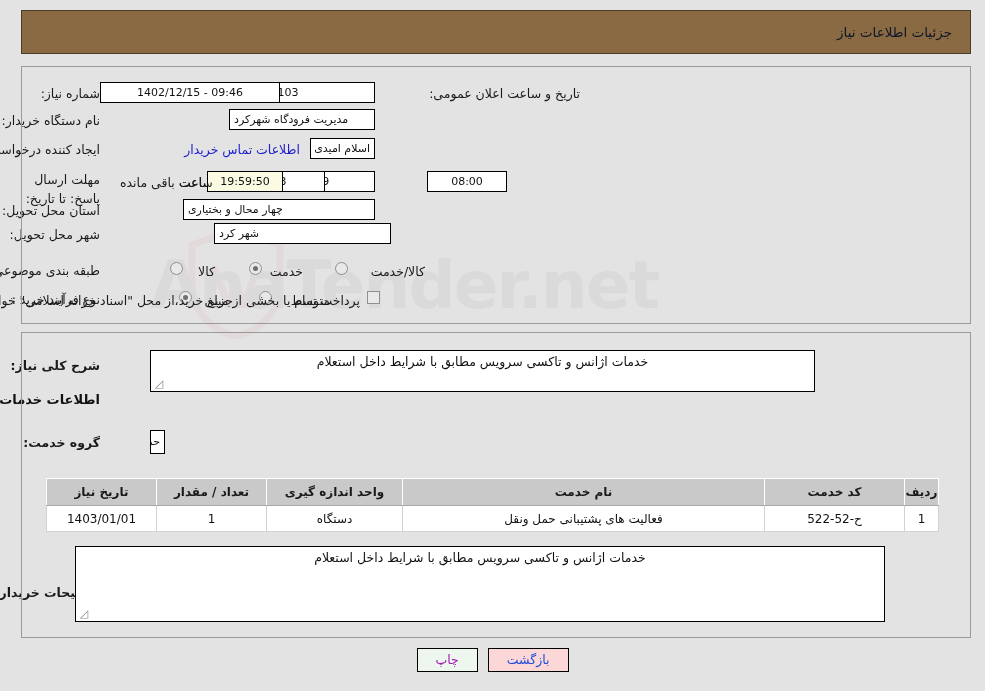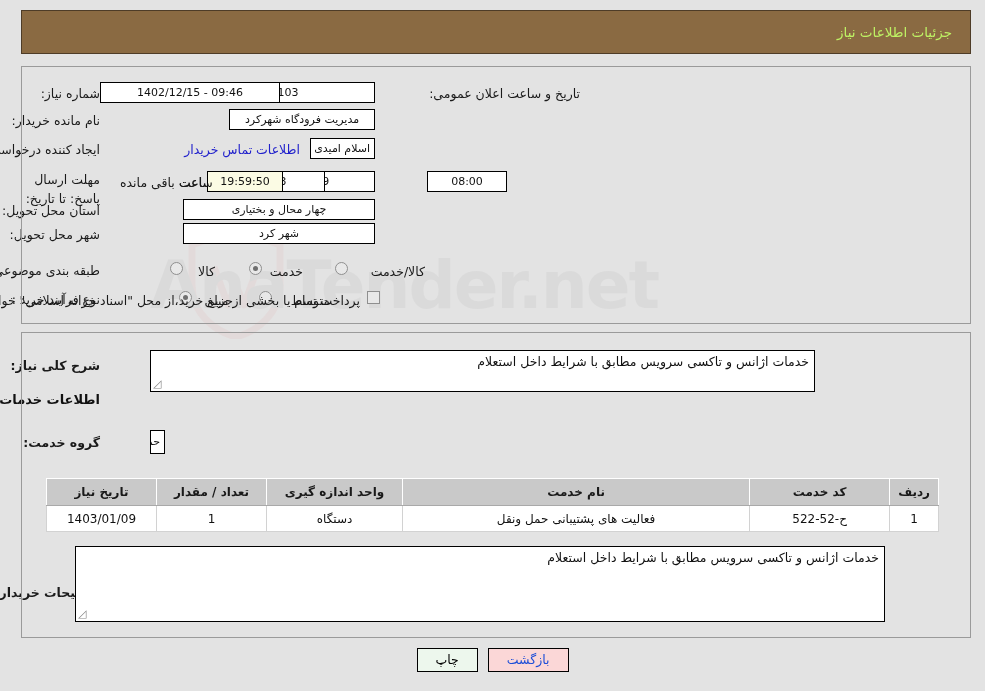--- a/index.html
+++ b/index.html
@@ -42,21 +42,21 @@
     width: 96px; height: 112px;
   }
 
   
   #header-bar {
     position: absolute;
     left: 21px; top: 10px;
     width: 950px; height: 44px;
     background: #8a6a42;
     border: 1px solid #4e3c27;
-    color: #bef264;
+    color: #0f172a;
     display: flex;
     align-items: center;
     justify-content: flex-start;
     padding: 0 18px;
     font-size: 13.5px;
     z-index: 3;
   }
 
   
   .panel {
@@ -84,21 +84,21 @@
     border: 1px solid #000000;
     font-size: 11px;
     color: #111;
     line-height: 19px;
     height: 21px;
     padding: 0 4px;
     white-space: nowrap;
     overflow: hidden;
   }
   .fld.center { text-align: center; }
-  .fld.right  { text-align: center; }
+  .fld.right  { text-align: left; }
   .fld.yellow { background: #fbfbe4; }
   .plain {
     position: absolute;
     font-size: 12.5px;
     color: #1a1a1a;
     white-space: nowrap;
   }
   .link {
     position: absolute;
     font-size: 12.5px;
@@ -131,21 +131,21 @@
   }
 
   
   .ta {
     position: absolute;
     background: #ffffff;
     border: 1px solid #000000;
     font-size: 12.5px;
     color: #111;
     padding: 3px 5px;
-    text-align: right;
+    text-align: center;
     overflow: hidden;
   }
   .ta .grip {
     position: absolute;
     left: 2px; bottom: 1px;
     width: 12px; height: 12px;
     color: #888;
     font-size: 11px;
     line-height: 11px;
     transform: scaleX(-1);
@@ -169,21 +169,21 @@
     font-size: 12px;
     z-index: 4;
   }
   #items-table th {
     background: #c9c9c9;
     border: 1px solid #ffffff;
     border-bottom: 1px solid #a9a9a9;
     font-weight: bold;
     color: #1a1a1a;
     height: 27px;
-    padding: 2px 8px;
+    padding: 2px 0;
     text-align: center;
     white-space: nowrap;
   }
   #items-table td {
     background: #ffffff;
     border: 1px solid #d2d2d2;
     height: 26px;
     padding: 2px 4px;
     text-align: center;
     color: #111;
@@ -201,21 +201,21 @@
     z-index: 5;
   }
   .btn {
     border: 1px solid #000000;
     font-size: 12.5px;
     padding: 3px 18px;
     cursor: pointer;
     font-family: inherit;
     line-height: 16px;
   }
-  .btn-print  { background: #edf7ed; color: #000000; }
+  .btn-print  { background: #edf7ed; color: #a21caf; }
   .btn-back   { background: #fbd7d7; color: #1d4ed8; }
 </style>
 </head>
 <body>
 
 <div id="watermark">
   <svg class="wm-shield" viewBox="0 0 96 112">
     <path d="M48 2 L92 18 L92 58 C92 86 70 104 48 110 C26 104 4 86 4 58 L4 18 Z" fill="none" stroke="#e0b5b5" stroke-width="7"></path>
     <path d="M26 40 L40 78 L48 58 L56 78 L70 40" fill="none" stroke="#e0b5b5" stroke-width="7" stroke-linejoin="round"></path>
   </svg>
@@ -227,41 +227,41 @@
 </div>
 
 <div class="panel" id="panel-top"></div>
 
 <span class="lbl" style="right:885px; top:86px;">شماره نیاز:</span>
 <div class="fld center" style="right:610px; top:82px; width:265px;">1102001564000103</div>
 
 <span class="lbl" style="right:405px; top:86px;">تاریخ و ساعت اعلان عمومی:</span>
 <div class="fld center" style="right:705px; top:82px; width:180px; left:103px;">09:46 - 1402/12/15</div>
 
-<span class="lbl" style="right:885px; top:113px;">نام مانده خریدار:</span>
+<span class="lbl" style="right:885px; top:113px;">نام دستگاه خریدار:</span>
 <div class="fld right" style="right:610px; top:109px; left:229px;">مدیریت فرودگاه شهرکرد</div>
 
 <span class="lbl" style="right:885px; top:142px;">ایجاد کننده درخواست:</span>
 <div class="fld right" style="right:610px; top:138px; left:310px;">اسلام امیدی شهرکی کاربرداز مدیریت فرودگاه شهرکرد</div>
 <span class="link" style="right:685px; top:142px; left:219px;">اطلاعات تماس خریدار</span>
 
 <span class="lbl" style="right:885px; top:170px; width:78px; white-space:normal; text-align:right; line-height:19px;">مهلت ارسال پاسخ: تا تاریخ:</span>
 <div class="fld center" style="right:610px; top:171px; width:155px;">1402/12/19</div>
 <span class="plain" style="right:772px; top:175px;">ساعت</span>
 <div class="fld center" style="right:478px; top:171px; width:80px;">08:00</div>
 <div class="fld center" style="right:660px; top:171px; width:84px; left:325px;">3</div>
 <span class="plain" style="right:744px; top:175px; left:293px;">روز و</span>
 <div class="fld center yellow" style="left:207px; top:171px; width:76px;">19:59:50</div>
 <span class="plain" style="left:120px; top:175px;">ساعت باقی مانده</span>
 
 <span class="lbl" style="right:885px; top:203px;">استان محل تحویل:</span>
 <div class="fld right" style="right:610px; top:199px; width:192px;">چهار محال و بختیاری</div>
 
 <span class="lbl" style="right:885px; top:227px;">شهر محل تحویل:</span>
-<div class="fld right" style="right:610px; top:223px; width:192px;">شهر کرد</div>
+<div class="fld right" style="right:594px; top:223px; width:177px;">شهر کرد</div>
 
 <span class="lbl" style="right:885px; top:263px;">طبقه بندی موضوعی:</span>
 
 <span class="radio" style="right:802px; top:262px;"></span>
 <span class="plain" style="right:770px; top:264px;">کالا</span>
 
 <span class="radio checked" style="right:723px; top:262px;"></span>
 <span class="plain" style="right:682px; top:264px;">خدمت</span>
 
 <span class="radio" style="right:637px; top:262px;"></span>
@@ -302,21 +302,21 @@
       <th style="width:110px;">تاریخ نیاز</th>
     </tr>
   </thead>
   <tbody>
     <tr>
       <td>1</td>
       <td>ح-52-522</td>
       <td>فعالیت های پشتیبانی حمل ونقل</td>
       <td>دستگاه</td>
       <td>1</td>
-      <td>1403/01/09</td>
+      <td>1403/01/01</td>
     </tr>
   </tbody>
 </table>
 
 <span class="lbl bold" style="right:885px; top:585px;">توضیحات خریدار:</span>
 <div class="ta" style="right:100px; top:546px; left:75px; height:76px;">
   <span>خدمات اژانس و تاکسی سرویس مطابق با شرایط داخل استعلام</span>
   <span class="grip">◺</span>
 </div>
 

